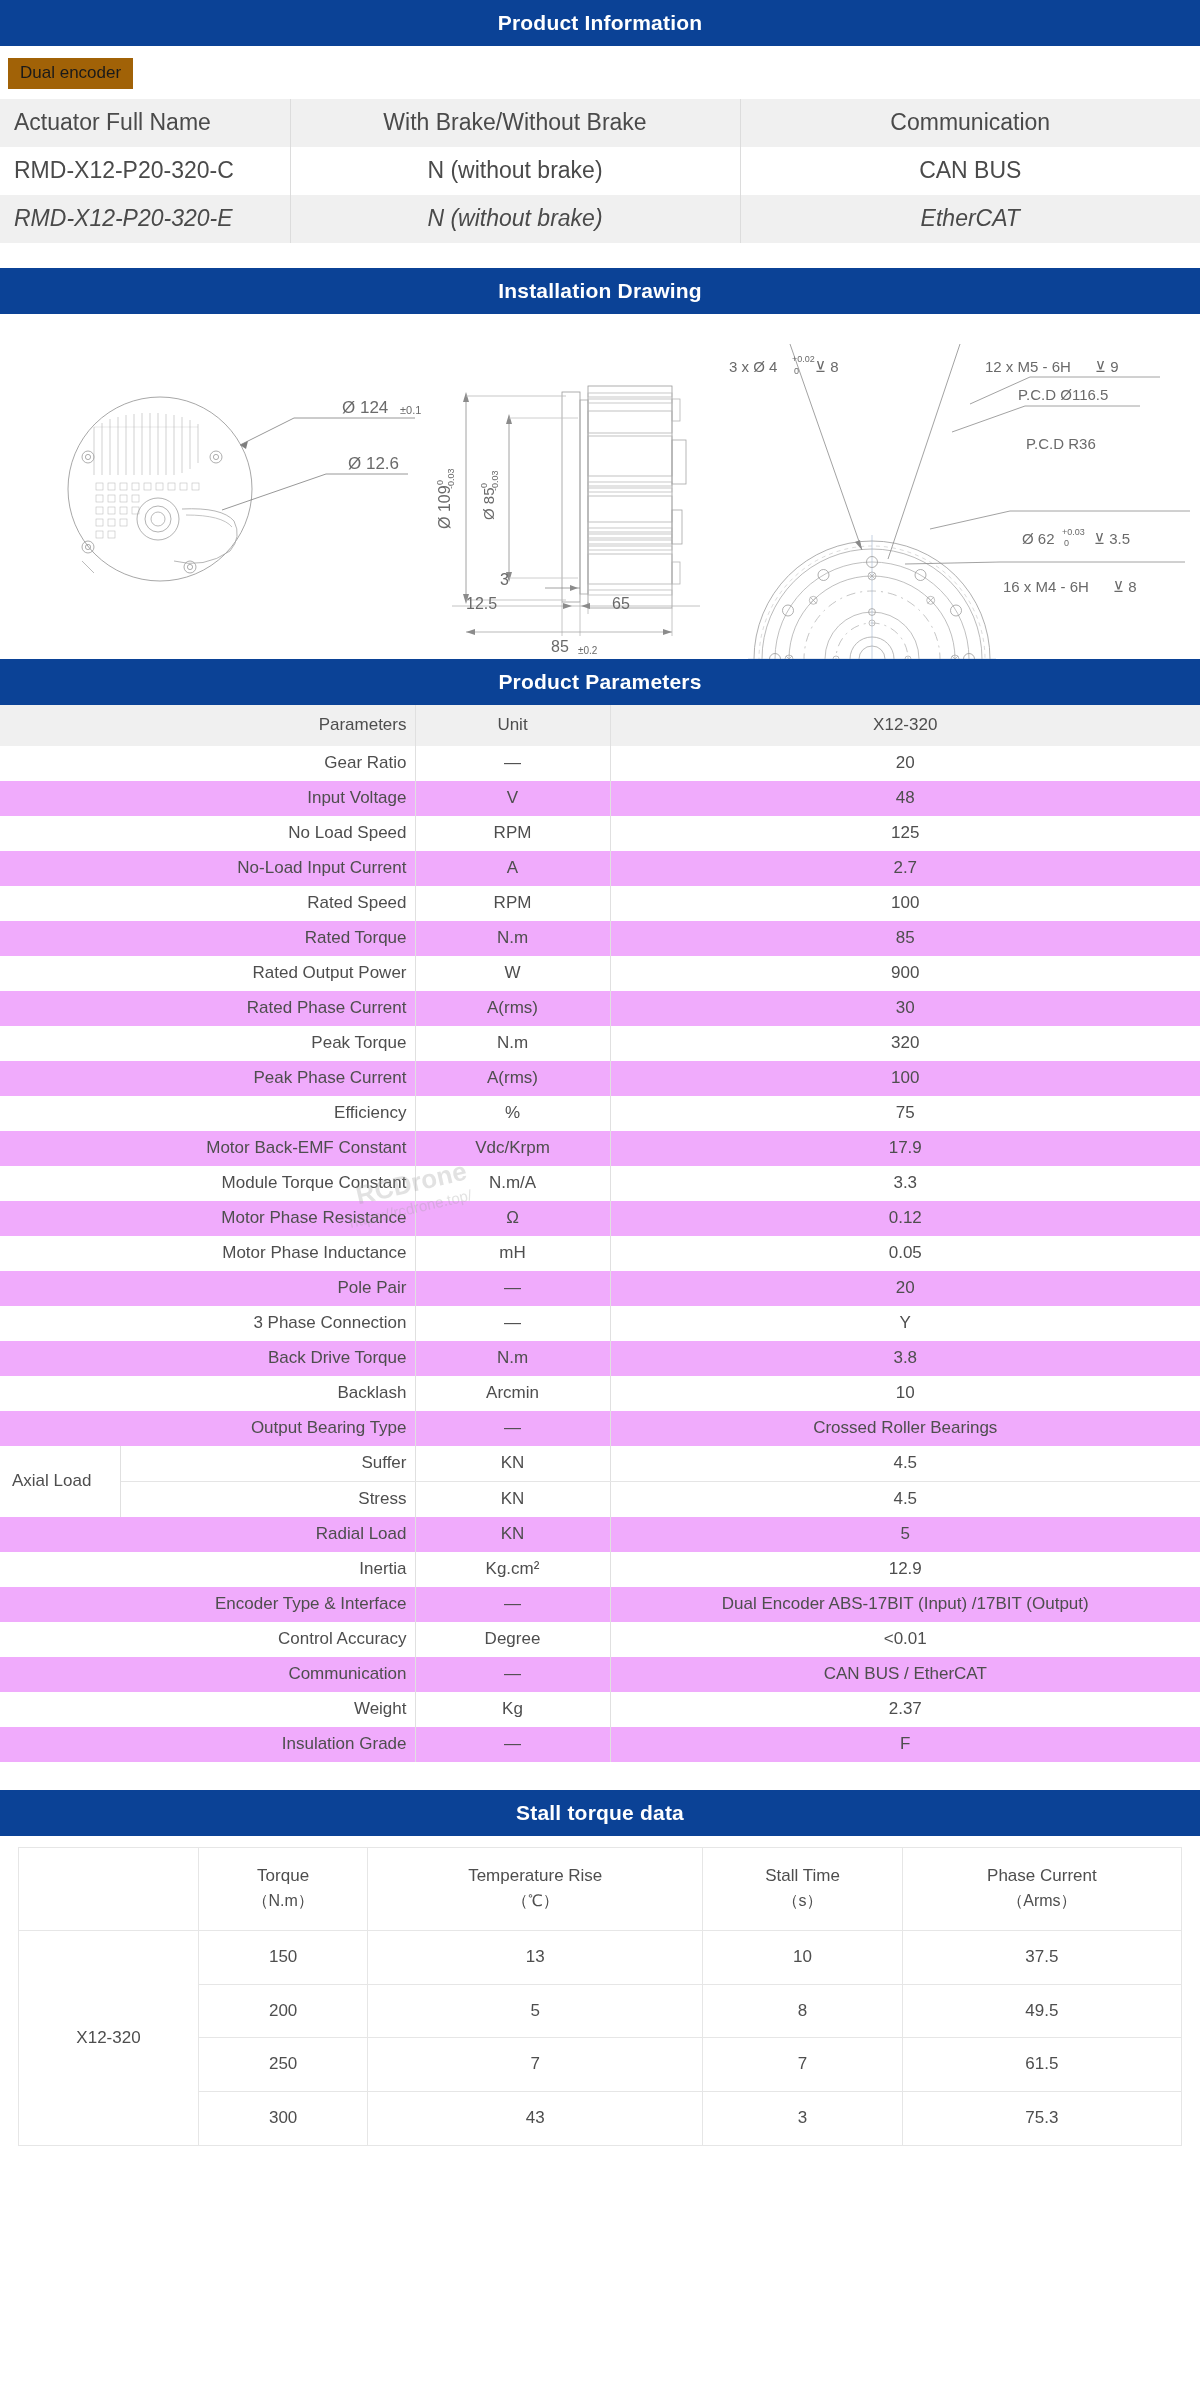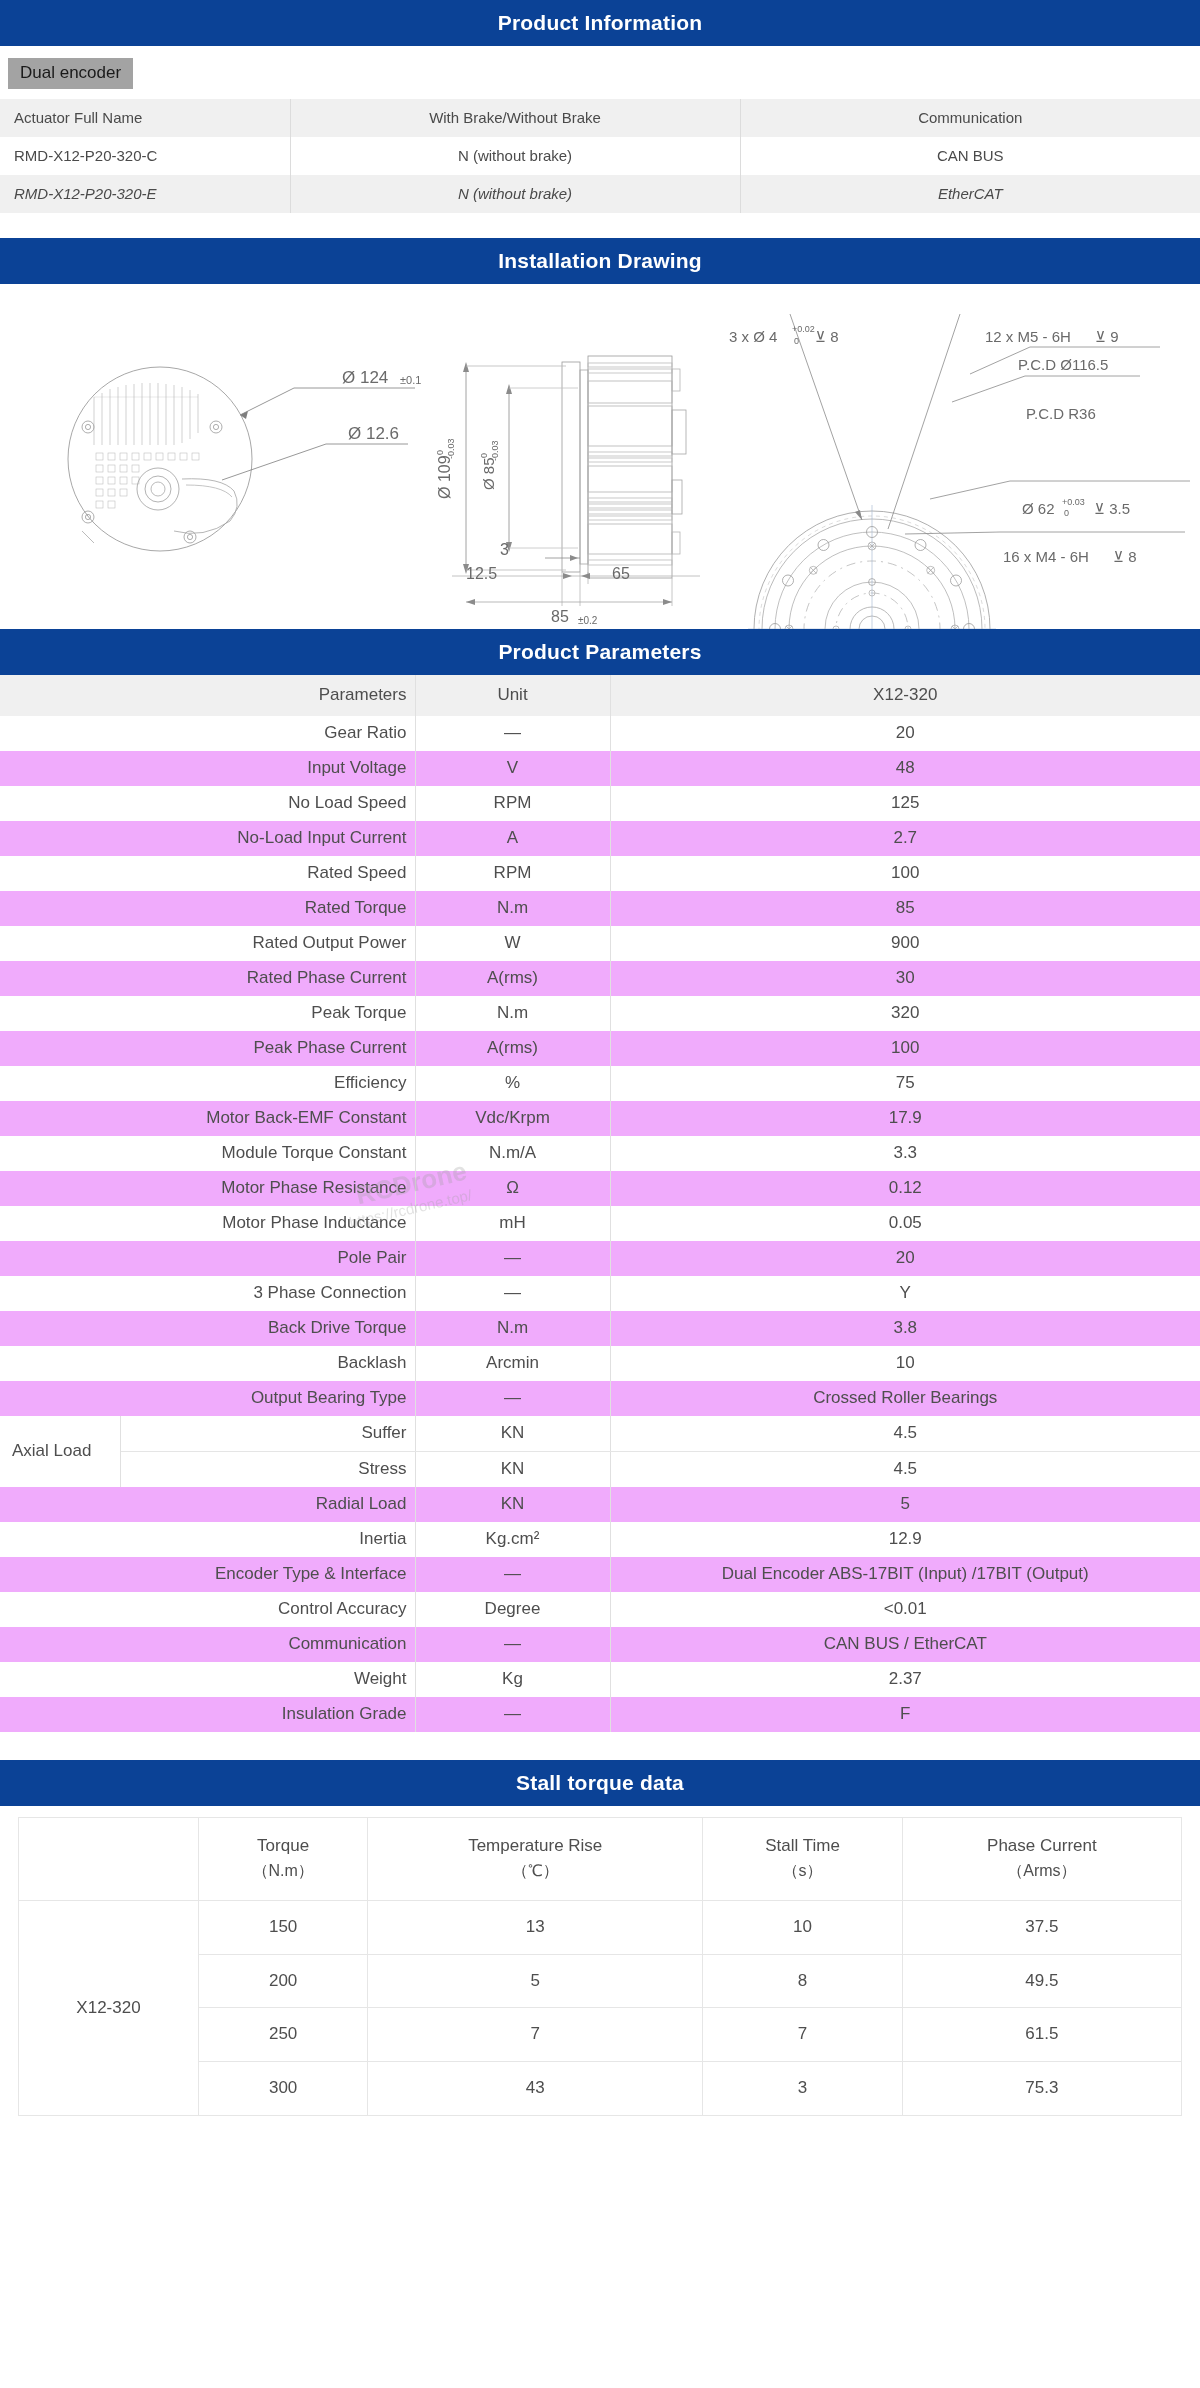--- a/index.html
+++ b/index.html
@@ -26,35 +26,35 @@
     font-weight: bold;
     letter-spacing: .2px;
     padding: 11px 0 12px 0;
     line-height: 1.1;
   }
 
   
   .badge-row { padding: 12px 0 8px 8px; }
   .badge {
     display: inline-block;
-    background: #a3a3a3;
+    background: #a16207;
     color: #1a1a1a;
     font-size: 17px;
     padding: 6px 12px 7px 12px;
     line-height: 1.05;
   }
 
   
   table { border-collapse: collapse; width: 100%; }
 
   
   .info-table { margin-top: 2px; }
   .info-table th, .info-table td {
     font-weight: normal;
-    font-size: 15px;
+    font-size: 23px;
     color: #4a4a4a;
     padding: 10px 10px 11px 10px;
     border: none;
   }
   .info-table thead tr { background: #f0f0f0; }
   .info-table thead th { text-align: center; }
   .info-table thead th.left { text-align: left; padding-left: 14px; }
   .info-table tbody tr.odd  { background: #ffffff; }
   .info-table tbody tr.even { background: #f0f0f0; font-style: italic; }
   .info-table td.name { text-align: left; padding-left: 14px; }

